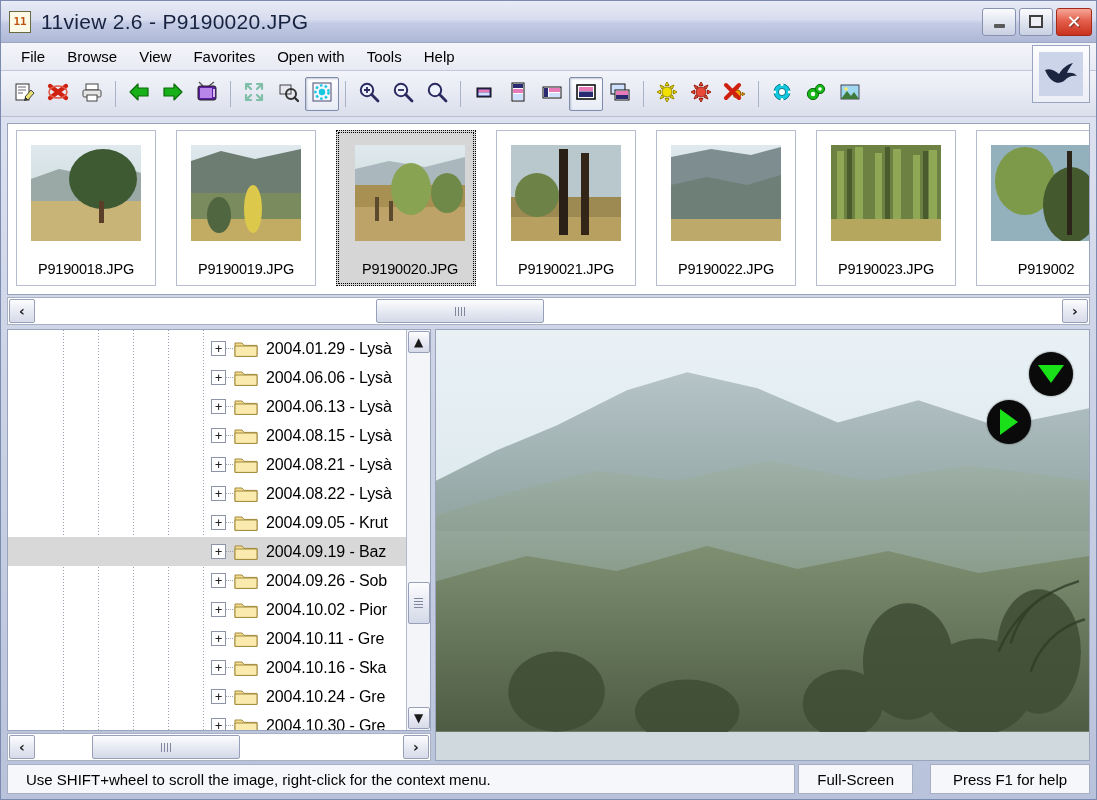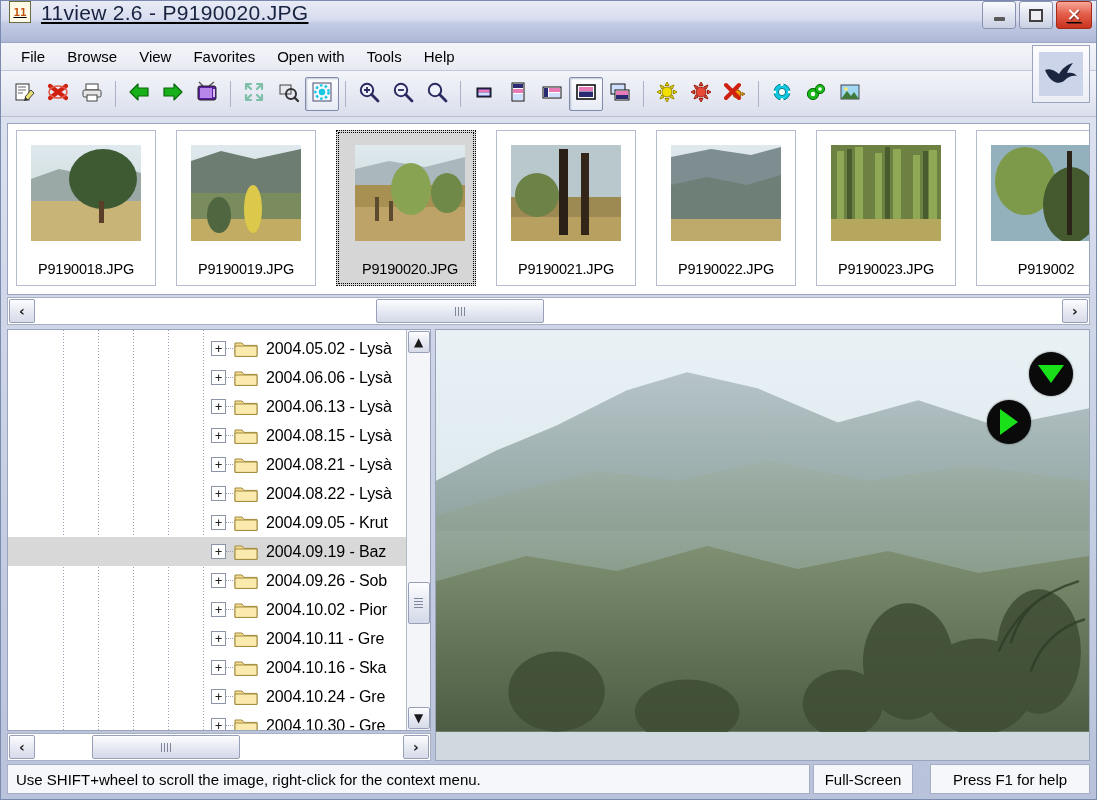--- a/index.html
+++ b/index.html
@@ -16,23 +16,22 @@
     position:absolute; inset:0;
     background:linear-gradient(180deg,#e4e8f4 0%, #cfd6e8 40%, #b8c2da 100%);
     border:1px solid #7b8bb0;
     display:flex; flex-direction:column;
   }
 
   
   #titlebar {
     height:42px; flex:0 0 42px;
     background:linear-gradient(180deg,#e9ecf6 0%,#d7dcee 45%,#c3cbe4 55%,#aeb8d6 100%);
-    display:flex; align-items:flex-start; padding:0 4px 0 8px;
+    display:flex; align-items:center; padding:0 4px 0 8px;
     border-bottom:1px solid #9aa6c4;
-    text-decoration:underline;
   }
   #app-icon {
     width:22px; height:22px; flex:0 0 22px;
     background:#fdfbe8; border:1px solid #6a6a40;
     display:flex; align-items:center; justify-content:center;
     font-size:11px; font-weight:bold; color:#c05010;
     font-family:"DejaVu Sans Mono", monospace; line-height:1;
   }
   #title-text {
     margin-left:10px; font-size:21px; color:#16223f;
@@ -219,21 +218,21 @@
   .tri-down { width:0;height:0;border-left:13px solid transparent;border-right:13px solid transparent;border-top:18px solid #19e019; }
   .tri-right { width:0;height:0;border-top:13px solid transparent;border-bottom:13px solid transparent;border-left:18px solid #19e019; }
 
   
   #statusbar {
     flex:0 0 30px; height:30px; display:flex; align-items:stretch;
     margin:3px 6px 5px 6px; gap:0;
   }
   .status-pane {
     border:1px solid #a8afc2; background:#f6f7fa;
-    display:flex; align-items:center; padding:0 8px; font-size:15px; color:#000;
+    display:flex; align-items:center; padding:0 18px; font-size:15px; color:#000;
     white-space:nowrap;
   }
   #status-main { flex:1 1 auto; min-width:0; }
   #status-fs   { flex:0 0 100px; justify-content:center; margin-left:3px; }
   #status-help { flex:0 0 160px; justify-content:center; margin-left:17px; }
 </style>
 </head>
 <body>
 
 <div id="window">
@@ -632,21 +631,21 @@
           <div class="guide" style="left:195px;"></div>
         </div>
         <div id="tree-rows">
             <div class="tree-row">
               <span class="expander">+</span>
               <span class="dots-h"></span>
               <span class="folder-ico"><svg width="24" height="19" viewBox="0 0 24 19">
                   <path d="M1 4 h7 l2 2.4 h13 v11 h-22 z" fill="#f6dd92" stroke="#a08a3c" stroke-width="1"></path>
                   <path d="M1 7 h22 v10.4 h-22 z" fill="#fbeaae" stroke="#a08a3c" stroke-width="1"></path>
                 </svg></span>
-              <span class="tree-label">2004.05.02 - Lysà</span>
+              <span class="tree-label">2004.01.29 - Lysà</span>
             </div>
             <div class="tree-row">
               <span class="expander">+</span>
               <span class="dots-h"></span>
               <span class="folder-ico"><svg width="24" height="19" viewBox="0 0 24 19">
                   <path d="M1 4 h7 l2 2.4 h13 v11 h-22 z" fill="#f6dd92" stroke="#a08a3c" stroke-width="1"></path>
                   <path d="M1 7 h22 v10.4 h-22 z" fill="#fbeaae" stroke="#a08a3c" stroke-width="1"></path>
                 </svg></span>
               <span class="tree-label">2004.06.06 - Lysà</span>
             </div>

